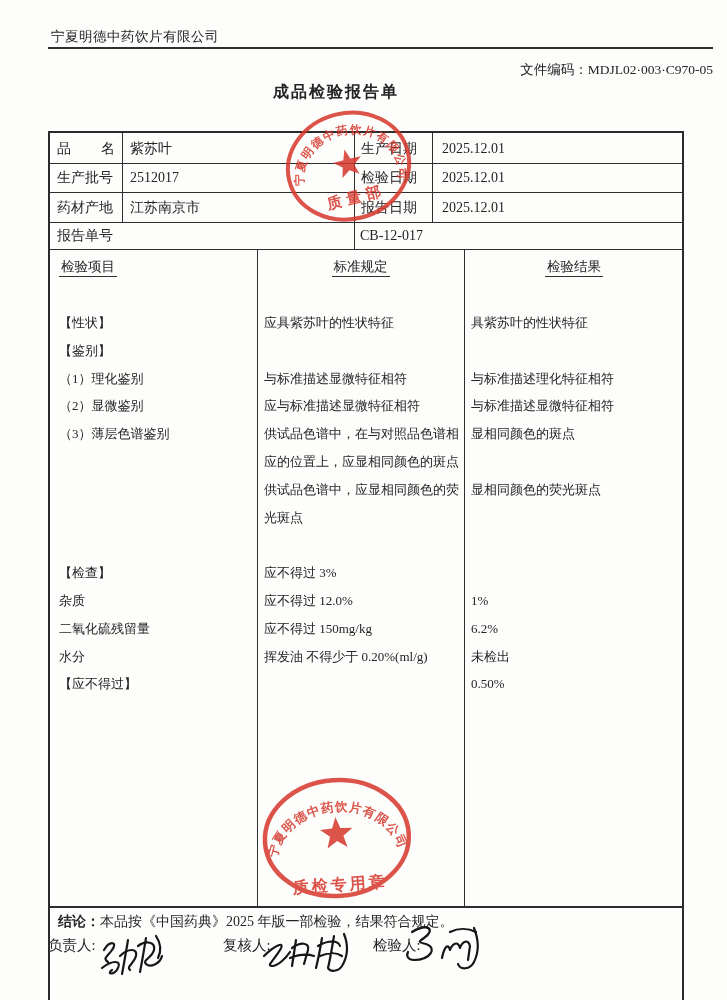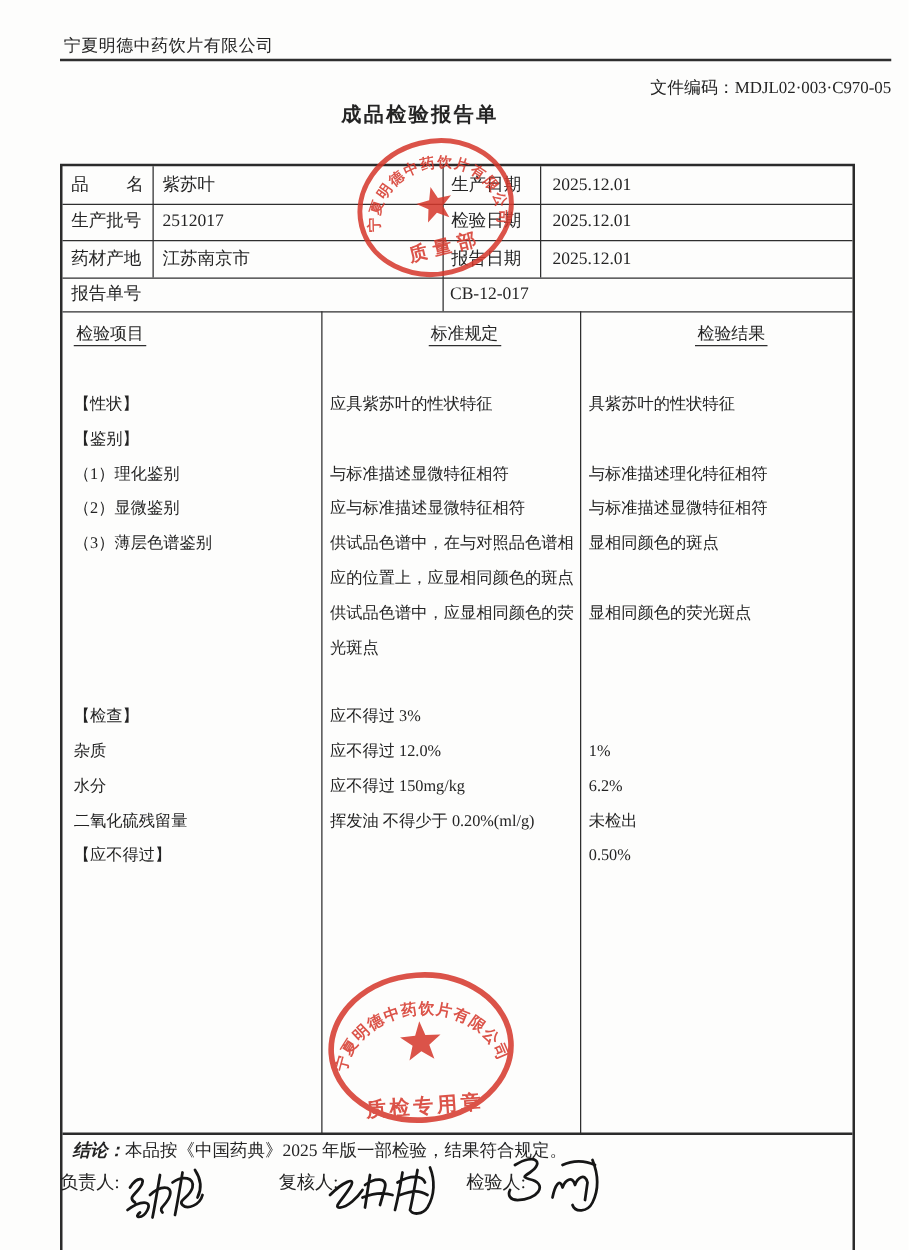--- a/index.html
+++ b/index.html
@@ -13,25 +13,25 @@
   .hrule{left:48px;top:47px;width:665px;height:2px;background:#2f2f2f;}
   .title{left:0;top:82px;width:672px;text-align:center;font-size:16px;font-weight:bold;letter-spacing:2px;z-index:1;}
   
   .tbl{left:48px;top:131px;width:636px;height:919px;border:2px solid #2b2b2b;box-sizing:border-box;z-index:2;background:transparent;}
   .hline{position:absolute;left:0;width:100%;height:1px;background:#2f2f2f;}
   .vline{position:absolute;width:1px;background:#2f2f2f;}
   .cell{position:absolute;font-size:14px;white-space:nowrap;height:29px;line-height:29px;}
   .jlabel{display:inline-block;width:58px;text-align:justify;text-align-last:justify;}
   .th{position:absolute;font-size:13.5px;white-space:nowrap;height:22px;line-height:22px;}
   .th u, .th span{ text-decoration:none;border-bottom:1px solid #2f2f2f;padding:0 2px 2px 2px;}
-  .ctr{text-align:center;padding-left:11px;}
+  .ctr{text-align:center;}
   .bodycol{position:absolute;}
   .bodycol .line{height:27.8px;line-height:27.8px;font-size:13px;white-space:nowrap;}
   .concl{position:absolute;left:0;top:775px;width:636px;height:27px;line-height:27px;font-size:14px;white-space:nowrap;padding-left:8px;box-sizing:border-box;}
-  .concl b{font-weight:bold;font-style:italic;}
+  .concl b{font-weight:bold;}
   .cline{position:absolute;left:0;top:773px;width:100%;height:2px;background:#2b2b2b;}
   
   .signlabel{font-size:14.5px;top:936px;z-index:3;}
   .sig{z-index:3;}
   .sig path{fill:none;stroke:#161616;stroke-width:2.2;stroke-linecap:round;stroke-linejoin:round;}
   
   .stamp{z-index:5;opacity:.86;}
 </style>
 </head>
 <body>
@@ -85,22 +85,22 @@
         <div class="line">【鉴别】</div>
         <div class="line">（1）理化鉴别</div>
         <div class="line">（2）显微鉴别</div>
         <div class="line">（3）薄层色谱鉴别</div>
         <div class="line"></div>
         <div class="line"></div>
         <div class="line"></div>
         <div class="line"></div>
         <div class="line">【检查】</div>
         <div class="line">杂质</div>
+        <div class="line">二氧化硫残留量</div>
         <div class="line">水分</div>
-        <div class="line">二氧化硫残留量</div>
         <div class="line">【应不得过】</div>
       </div>
     <div class="bodycol" style="left:214px;top:176px;width:202px">
         <div class="line">应具紫苏叶的性状特征</div>
         <div class="line"></div>
         <div class="line">与标准描述显微特征相符</div>
         <div class="line">应与标准描述显微特征相符</div>
         <div class="line">供试品色谱中，在与对照品色谱相</div>
         <div class="line">应的位置上，应显相同颜色的斑点</div>
         <div class="line">供试品色谱中，应显相同颜色的荧</div>

